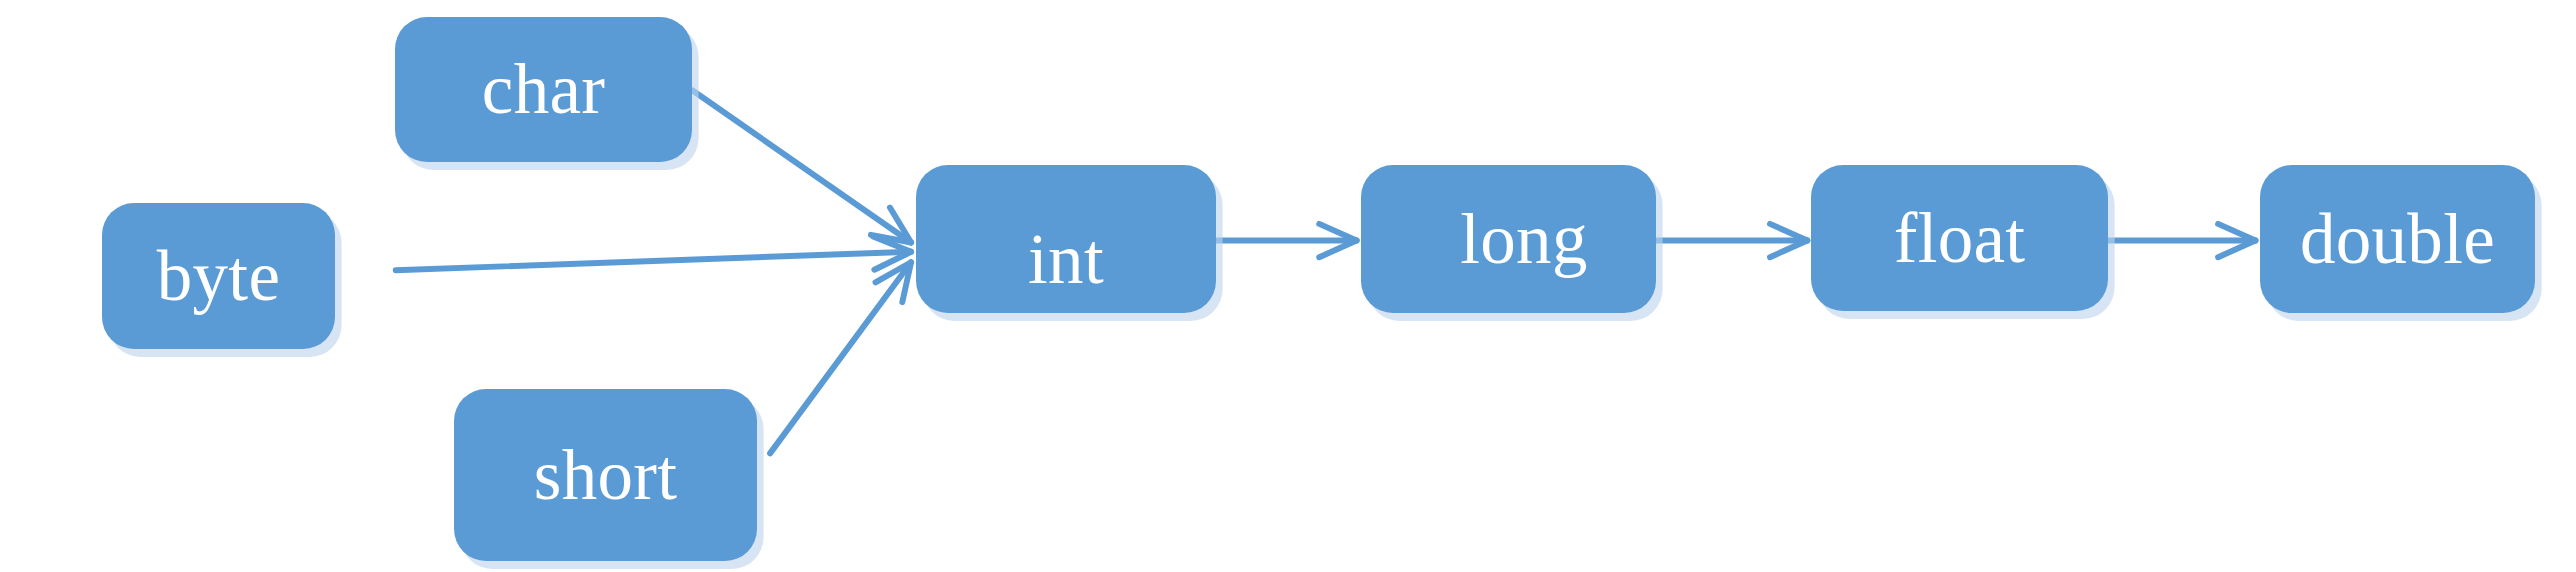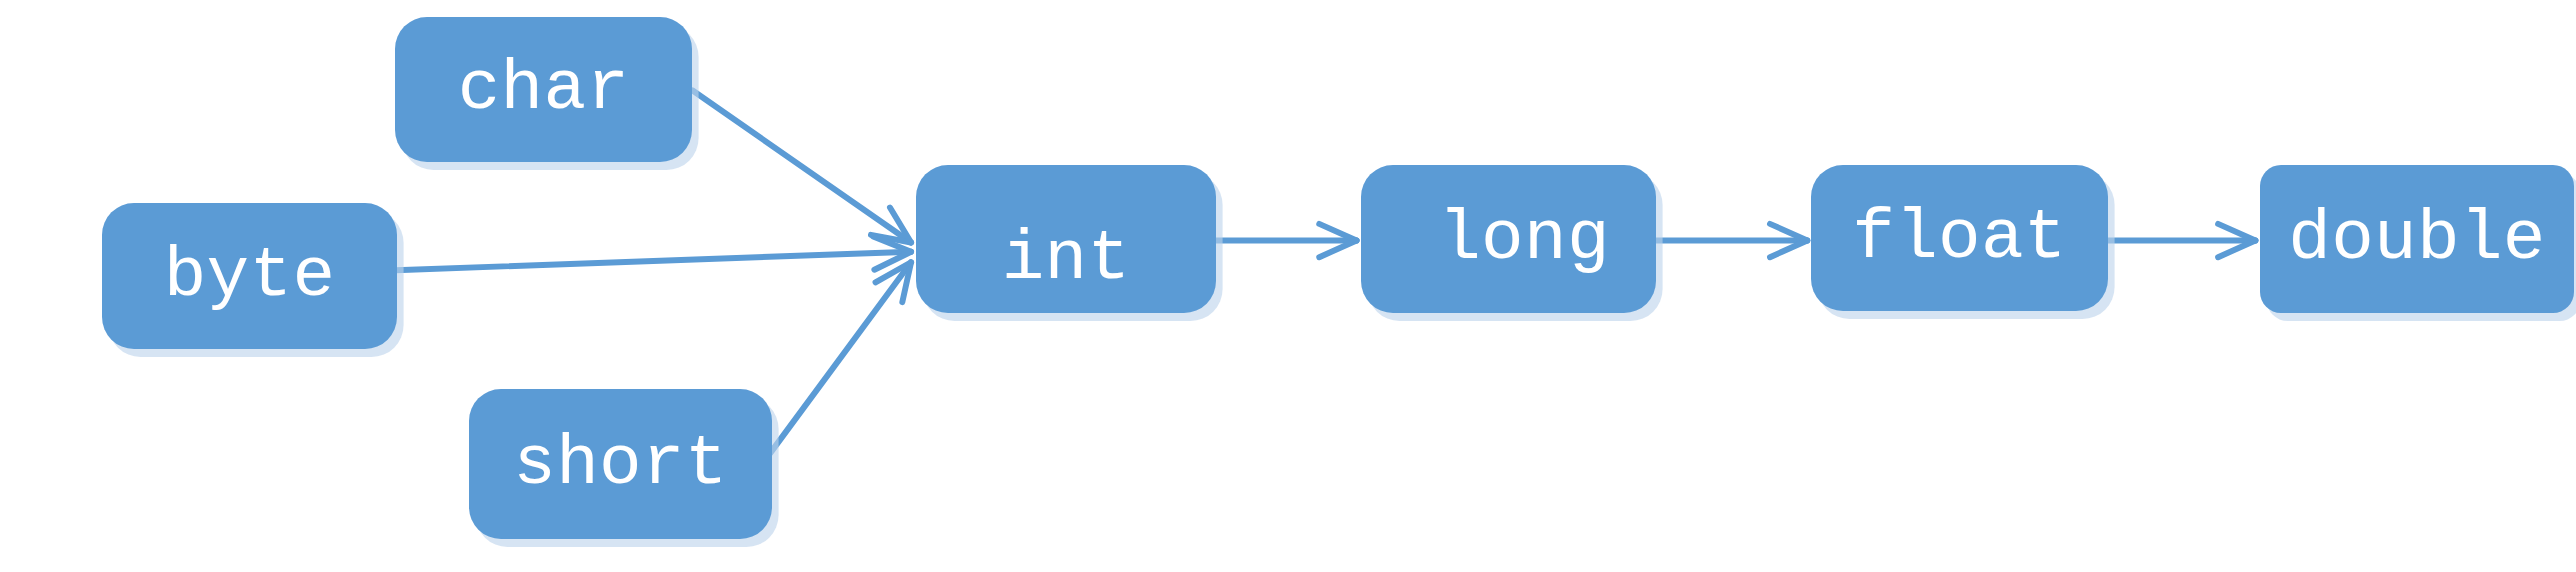--- a/index.html
+++ b/index.html
@@ -29,21 +29,21 @@
     box-sizing: border-box;
     background: #5B9BD5;
     border-radius: 32px;
     box-shadow: 6.6px 8px 0 0 rgba(189, 211, 235, 0.62);
     display: flex;
     align-items: center;
     justify-content: center;
   }
   .node-label {
     color: #ffffff;
-    font-family: Liberation Mono, monospace;
+    font-family: Liberation Serif, serif;
     font-weight: 400;
     font-size: 71px;
     line-height: 1;
     letter-spacing: 0.3px;
     white-space: nowrap;
     user-select: none;
   }
 </style>
 </head>
 <body>
@@ -81,33 +81,33 @@
           <line x1="3198" y1="365" x2="3422" y2="365" stroke="#5B9BD5" stroke-width="9" stroke-linecap="round"></line>
           <line x1="3422" y1="365" x2="3365.388485700637" y2="390.2811480896934" stroke="#5B9BD5" stroke-width="9" stroke-linecap="round"></line>
           <line x1="3422" y1="365" x2="3365.388485700637" y2="339.7188519103067" stroke="#5B9BD5" stroke-width="9" stroke-linecap="round"></line>
         </g>
       </g>
   </svg>
 
   <div class="node" style="left: 395px; top: 16.5px; width: 297px; height: 145px; background: rgb(91, 155, 213);">
     <span class="node-label" style="color: rgb(255, 255, 255);">char</span>
   </div>
-  <div class="node" style="left: 102px; top: 203px; width: 295px; height: 146px; background: rgb(91, 155, 213);">
+  <div class="node" style="left: 102px; top: 203px; width: 233px; height: 146px; background: rgb(91, 155, 213);">
     <span class="node-label" style="color: rgb(255, 255, 255);">byte</span>
   </div>
-  <div class="node" style="left: 469px; top: 389px; width: 303px; height: 150px; background: rgb(91, 155, 213);">
+  <div class="node" style="left: 454px; top: 389px; width: 303px; height: 172px; background: rgb(91, 155, 213);">
     <span class="node-label" style="color: rgb(255, 255, 255);">short</span>
   </div>
   <div class="node" style="left: 916px; top: 165px; width: 300px; height: 148px; background: rgb(91, 155, 213);">
     <span class="node-label" style="color: rgb(255, 255, 255); margin-top: 40px;">int</span>
   </div>
   <div class="node" style="left: 1361px; top: 165px; width: 295px; height: 148px; background: rgb(91, 155, 213); padding-left: 31px;">
     <span class="node-label" style="color: rgb(255, 255, 255);">long</span>
   </div>
   <div class="node" style="left: 1811px; top: 165px; width: 297px; height: 146px; background: rgb(91, 155, 213);">
     <span class="node-label" style="color: rgb(255, 255, 255);">float</span>
   </div>
-  <div class="node" style="left: 2260px; top: 165px; width: 314px; height: 148px; background: rgb(91, 155, 213); border-radius: 21px;">
+  <div class="node" style="left: 2260px; top: 165px; width: 275px; height: 148px; background: rgb(91, 155, 213);">
     <span class="node-label" style="color: rgb(255, 255, 255);">double</span>
   </div>
 
 </div>
 
 
 </body></html>

